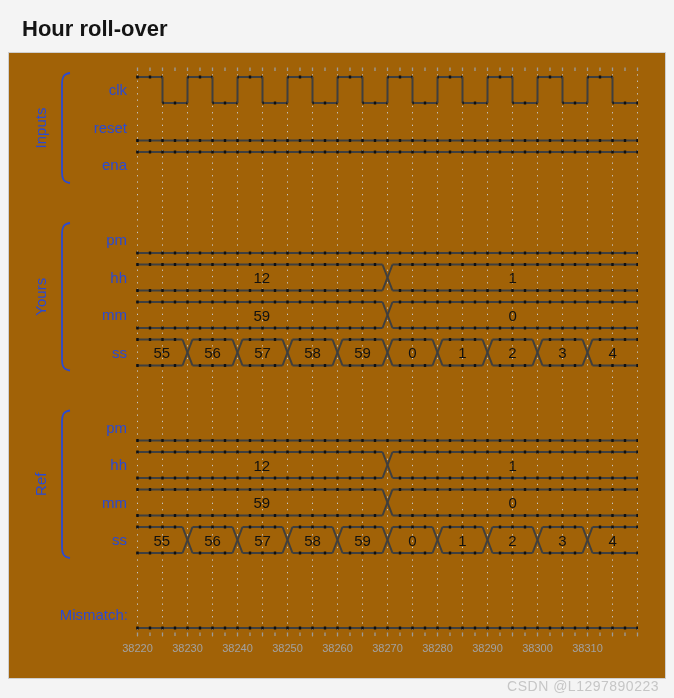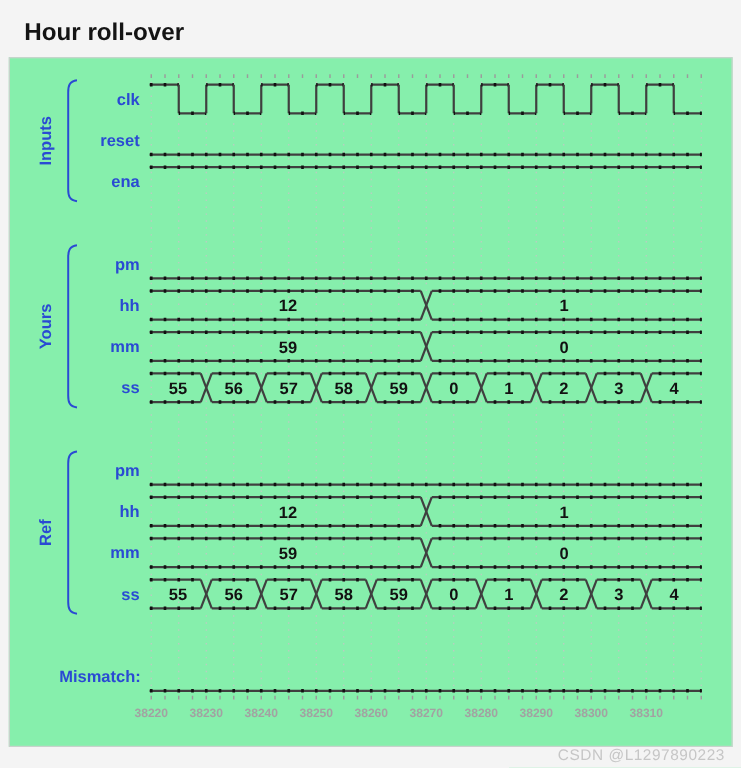--- a/index.html
+++ b/index.html
@@ -7,21 +7,21 @@
     width:674px;height:698px;position:relative;overflow:hidden;
     background:#f4f4f4;
     font-family:"Liberation Sans", sans-serif;
   }
   .page-title{
     position:absolute;left:22px;top:16px;
     font-size:22px;font-weight:bold;color:#141414;letter-spacing:0;
   }
   .panel{
     position:absolute;left:8px;top:52px;width:656px;height:625px;
-    background:#86efac;border:1px solid #cfcfcf;font-weight:bold;
+    background:#a16207;border:1px solid #cfcfcf;
   }
   .panel svg{position:absolute;left:0;top:0;}
   .watermark{
     position:absolute;right:15px;top:678px;
     font-size:14px;color:#c6c6c6;letter-spacing:0.5px;
   }
   text{font-family:"Liberation Sans", sans-serif;}
 </style>
 </head>
 <body>

